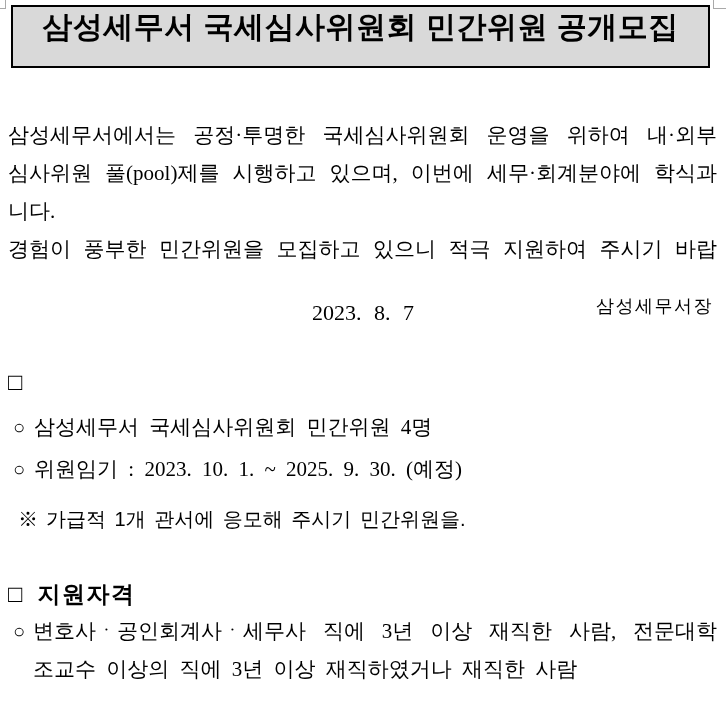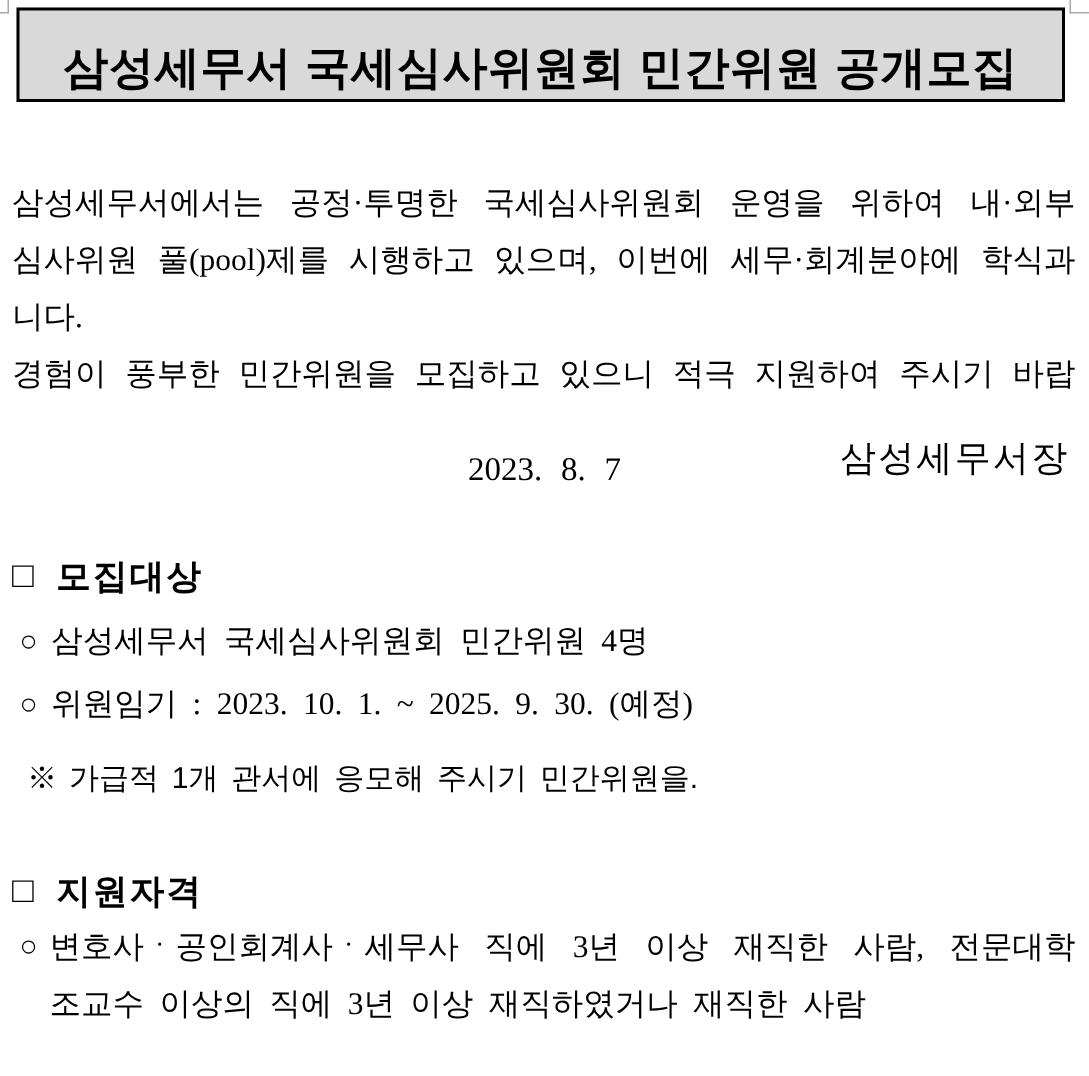--- a/index.html
+++ b/index.html
@@ -28,21 +28,21 @@
   }
 
   .title-box {
     position: absolute;
     left: 11px; top: 5px;
     width: 699px; height: 63px;
     box-sizing: border-box;
     background: #d9d9d9;
     border: 2px solid #000;
     display: flex;
-    align-items: flex-end;
+    align-items: flex-start;
     justify-content: center;
   }
   .title-text {
     font-family: "Liberation Sans", sans-serif;
     font-weight: 800;
     font-size: 30px;
     letter-spacing: 0.5px;
     white-space: nowrap;
   }
 
@@ -61,21 +61,21 @@
     text-align: center;
     font-size: 22px;
     line-height: 30px;
     word-spacing: 7px;
     margin-top: 48px;
   }
 
   .sig-line {
     position: absolute;
     top: 291px; right: 13px;
-    font-size: 24px;
+    font-size: 18px;
     line-height: 30px;
     letter-spacing: 1.5px;
   }
 
   .sec-heading {
     position: absolute;
     left: 8px;
     display: flex;
     align-items: center;
     font-weight: 700;
@@ -155,21 +155,20 @@
     <div class="line">니다.</div>
     <div class="line just">경험이 풍부한 민간위원을 모집하고 있으니 적극 지원하여 주시기 바랍</div>
   </div>
 
   <div class="date-line">2023. 8. 7</div>
 
   <div class="sig-line">삼성세무서장</div>
 
   <div class="sec-heading heading-target">
     <span class="sq">□</span>
-    <span>모집대상</span>
   </div>
 
   <div class="list-item item-0">
     <span class="circ">○</span>
     <span>삼성세무서 국세심사위원회 민간위원 4명</span>
   </div>
 
   <div class="list-item item-1">
     <span class="circ">○</span>
     <span>위원임기 : 2023. 10. 1. ~ 2025. 9. 30. (예정)</span>

